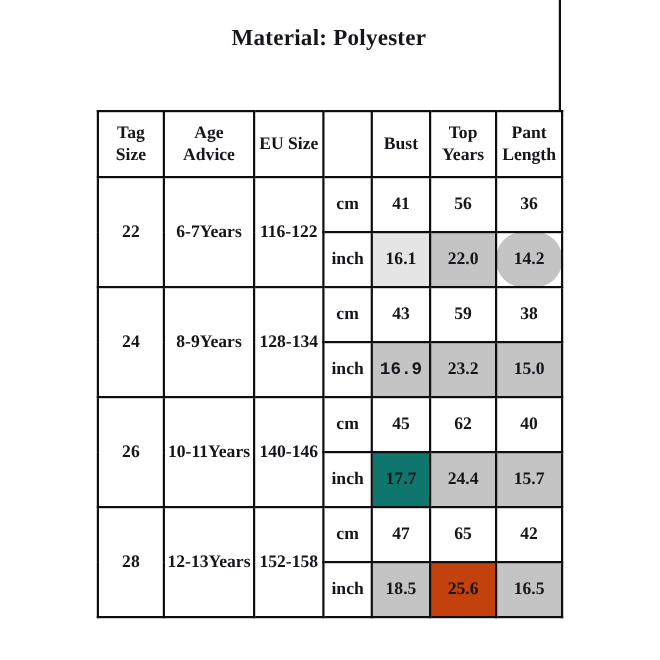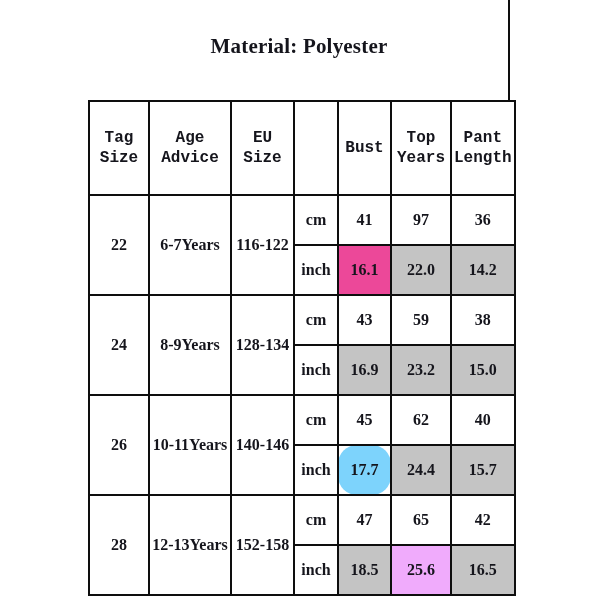--- a/index.html
+++ b/index.html
@@ -6,21 +6,21 @@
   body {
     width: 600px; height: 600px;
     background: #ffffff;
     font-family: "Liberation Serif", "DejaVu Serif", serif;
     color: #15151c;
     position: relative;
     overflow: hidden;
   }
   .title {
     position: absolute;
-    left: 88px; top: 34px; width: 422px;
+    left: 88px; top: 22px; width: 422px;
     text-align: center;
     font-weight: bold;
     font-size: 21px;
     letter-spacing: 0.2px;
   }
   .vrule {
     position: absolute;
     left: 508px; top: 0;
     width: 2px; height: 101px;
     background: #0e0e0e;
@@ -35,21 +35,21 @@
     border: 2px solid #0e0e0e;
     text-align: center;
     vertical-align: middle;
     font-weight: bold;
     font-size: 16px;
     line-height: 1.25;
     padding: 0 2px;
     background: #ffffff;
     overflow: hidden;
   }
-  tr.hdr  { height: 94px; font-family: Liberation Mono, monospace; }
+  tr.hdr  { height: 60px; }
   tr.sub  { height: 50px; }
 </style>
 </head>
 <body>
 
 <div class="title">Material: Polyester</div>
 <div class="vrule"></div>
 
 <table class="size-table">
   <colgroup>
@@ -71,71 +71,71 @@
       <td>Top Years</td>
       <td>Pant Length</td>
     </tr>
 
     <tr class="sub">
       <td rowspan="2">22</td>
       <td rowspan="2">6-7Years</td>
       <td rowspan="2">116-122</td>
       <td>cm</td>
       <td>41</td>
-      <td>97</td>
+      <td>56</td>
       <td>36</td>
     </tr>
     <tr class="sub">
       <td>inch</td>
-      <td style="background: #ec4899; margin-top: 24px;">16.1</td>
+      <td style="background: #e5e5e5; margin-top: 24px;">16.1</td>
       <td style="background: rgb(196, 196, 196); font-family: Liberation Serif, serif;">22.0</td>
-      <td style="background: rgb(196, 196, 196);">14.2</td>
+      <td style="background: rgb(196, 196, 196); border-radius: 24px;">14.2</td>
     </tr>
 
     <tr class="sub">
       <td rowspan="2">24</td>
       <td rowspan="2">8-9Years</td>
       <td rowspan="2">128-134</td>
       <td>cm</td>
       <td>43</td>
       <td>59</td>
       <td>38</td>
     </tr>
     <tr class="sub">
       <td>inch</td>
-      <td style="background: rgb(196, 196, 196);">16.9</td>
+      <td style="background: rgb(196, 196, 196); font-family: Liberation Mono, monospace;">16.9</td>
       <td style="background: rgb(196, 196, 196);">23.2</td>
       <td style="background: rgb(196, 196, 196);">15.0</td>
     </tr>
 
     <tr class="sub">
       <td rowspan="2">26</td>
       <td rowspan="2">10-11Years</td>
       <td rowspan="2">140-146</td>
       <td>cm</td>
       <td>45</td>
       <td>62</td>
       <td>40</td>
     </tr>
     <tr class="sub">
       <td>inch</td>
-      <td style="background: #7dd3fc; border-radius: 19px;">17.7</td>
+      <td style="background: #0f766e;">17.7</td>
       <td style="background: rgb(196, 196, 196);">24.4</td>
       <td style="background: rgb(196, 196, 196);">15.7</td>
     </tr>
 
     <tr class="sub">
       <td rowspan="2">28</td>
       <td rowspan="2">12-13Years</td>
       <td rowspan="2">152-158</td>
       <td>cm</td>
       <td>47</td>
       <td>65</td>
       <td>42</td>
     </tr>
     <tr class="sub">
       <td>inch</td>
       <td style="background: rgb(196, 196, 196);">18.5</td>
-      <td style="background: #f0abfc;">25.6</td>
+      <td style="background: #c2410c;">25.6</td>
       <td style="background: rgb(196, 196, 196); text-align: center;">16.5</td>
     </tr>
   </tbody>
 </table>
 
 </body></html>

